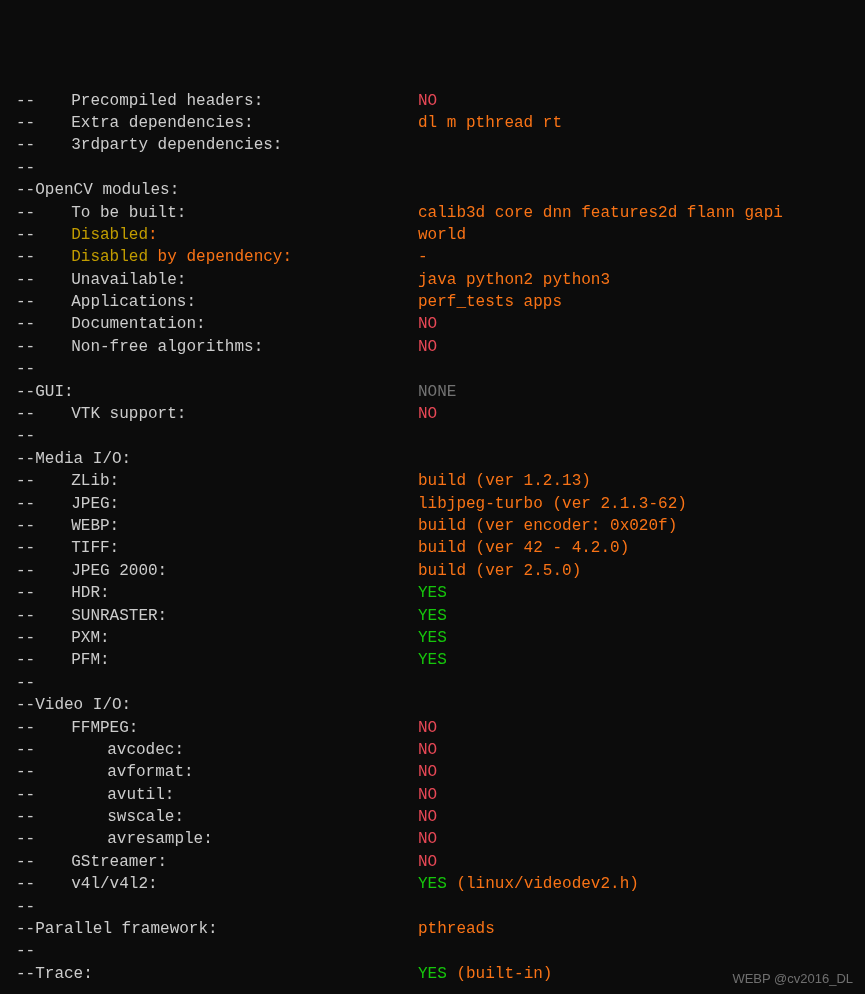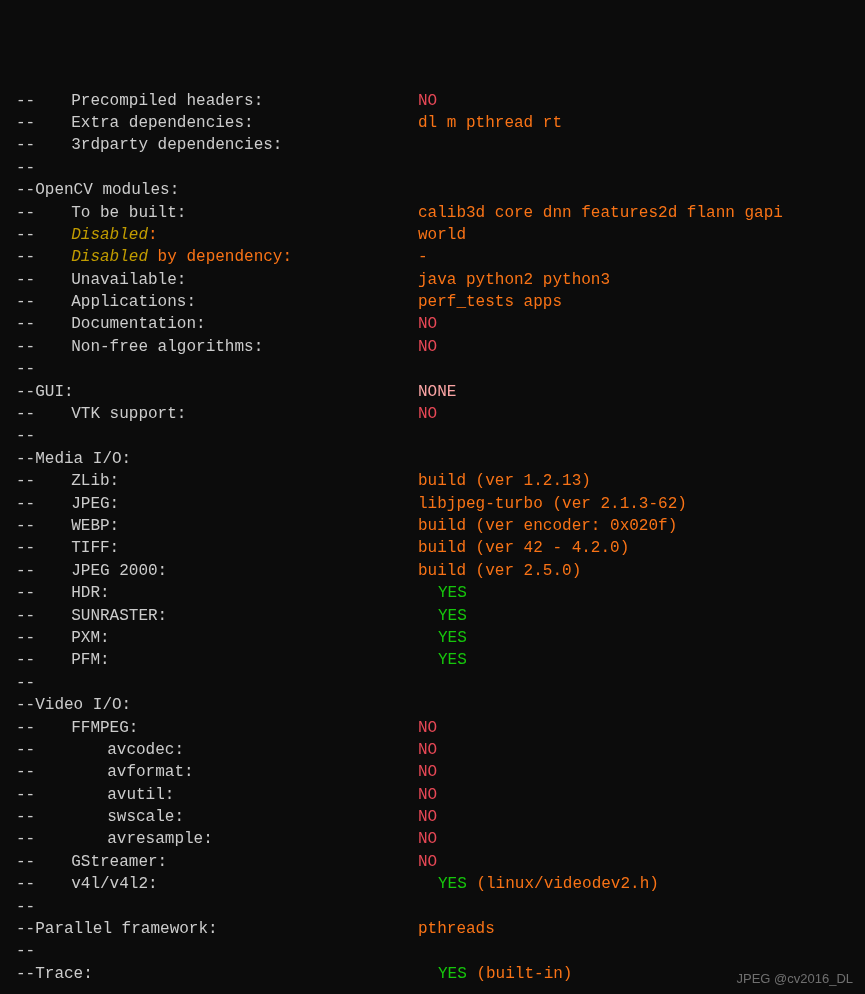--- a/index.html
+++ b/index.html
@@ -32,35 +32,35 @@
     left: 418px;
     white-space: pre;
   }
   .row {
     position: relative;
     height: 22.4px;
     padding-left: 16px;
   }
   .c-white { color: #f97316; }
   .c-red { color: #e74856; }
-  .c-green { color: #16c60c; margin-left: 20px; }
-  .c-yellow { color: #c19c00; font-style: italic; }
-  .c-magenta { color: #fca5a5; }
+  .c-green { color: #16c60c; }
+  .c-yellow { color: #c19c00; }
+  .c-magenta { color: #737373; }
   .watermark {
     position: absolute;
     right: 12px;
     bottom: 6px;
     color: #888888;
     font-size: 13px;
     font-family: sans-serif;
     opacity: 0.8;
   }
 </style>
 </head>
 <body>
 
 
 
 <div id="terminal"><div class="row"><span class="dash">--</span><span class="label indent1" style="margin-left: 18px;">Precompiled headers:</span><span class="value-col c-red">NO</span></div><div class="row"><span class="dash">--</span><span class="label indent1" style="margin-left: 18px;">Extra dependencies:</span><span class="value-col c-white">dl m pthread rt</span></div><div class="row"><span class="dash">--</span><span class="label indent1" style="margin-left: 18px;">3rdparty dependencies:</span><span class="value-col c-white"></span></div><div class="row"><span class="dash">--</span><span class="label indent0" style="margin-left: 0px;"></span><span class="value-col c-white"></span></div><div class="row"><span class="dash">--</span><span class="label indent0" style="margin-left: 0px;">OpenCV modules:</span><span class="value-col c-white"></span></div><div class="row"><span class="dash">--</span><span class="label indent1" style="margin-left: 18px;">To be built:</span><span class="value-col c-white">calib3d core dnn features2d flann gapi</span></div><div class="row"><span class="dash">--</span><span class="label indent1" style="margin-left: 18px;"><span class="c-yellow">Disabled</span><span class="c-white">:</span></span><span class="value-col c-white">world</span></div><div class="row"><span class="dash">--</span><span class="label indent1" style="margin-left: 18px;"><span class="c-yellow">Disabled</span><span class="c-white"> by dependency:</span></span><span class="value-col c-white">-</span></div><div class="row"><span class="dash">--</span><span class="label indent1" style="margin-left: 18px;">Unavailable:</span><span class="value-col c-white">java python2 python3</span></div><div class="row"><span class="dash">--</span><span class="label indent1" style="margin-left: 18px;">Applications:</span><span class="value-col c-white">perf_tests apps</span></div><div class="row"><span class="dash">--</span><span class="label indent1" style="margin-left: 18px;">Documentation:</span><span class="value-col c-red">NO</span></div><div class="row"><span class="dash">--</span><span class="label indent1" style="margin-left: 18px;">Non-free algorithms:</span><span class="value-col c-red">NO</span></div><div class="row"><span class="dash">--</span><span class="label indent0" style="margin-left: 0px;"></span><span class="value-col c-white"></span></div><div class="row"><span class="dash">--</span><span class="label indent0" style="margin-left: 0px;">GUI:</span><span class="value-col c-magenta">NONE</span></div><div class="row"><span class="dash">--</span><span class="label indent1" style="margin-left: 18px;">VTK support:</span><span class="value-col c-red">NO</span></div><div class="row"><span class="dash">--</span><span class="label indent0" style="margin-left: 0px;"></span><span class="value-col c-white"></span></div><div class="row"><span class="dash">--</span><span class="label indent0" style="margin-left: 0px;">Media I/O:</span><span class="value-col c-white"></span></div><div class="row"><span class="dash">--</span><span class="label indent1" style="margin-left: 18px;">ZLib:</span><span class="value-col c-white">build (ver 1.2.13)</span></div><div class="row"><span class="dash">--</span><span class="label indent1" style="margin-left: 18px;">JPEG:</span><span class="value-col c-white">libjpeg-turbo (ver 2.1.3-62)</span></div><div class="row"><span class="dash">--</span><span class="label indent1" style="margin-left: 18px;">WEBP:</span><span class="value-col c-white">build (ver encoder: 0x020f)</span></div><div class="row"><span class="dash">--</span><span class="label indent1" style="margin-left: 18px;">TIFF:</span><span class="value-col c-white">build (ver 42 - 4.2.0)</span></div><div class="row"><span class="dash">--</span><span class="label indent1" style="margin-left: 18px;">JPEG 2000:</span><span class="value-col c-white">build (ver 2.5.0)</span></div><div class="row"><span class="dash">--</span><span class="label indent1" style="margin-left: 18px;">HDR:</span><span class="value-col c-green">YES</span></div><div class="row"><span class="dash">--</span><span class="label indent1" style="margin-left: 18px;">SUNRASTER:</span><span class="value-col c-green">YES</span></div><div class="row"><span class="dash">--</span><span class="label indent1" style="margin-left: 18px;">PXM:</span><span class="value-col c-green">YES</span></div><div class="row"><span class="dash">--</span><span class="label indent1" style="margin-left: 18px;">PFM:</span><span class="value-col c-green">YES</span></div><div class="row"><span class="dash">--</span><span class="label indent0" style="margin-left: 0px;"></span><span class="value-col c-white"></span></div><div class="row"><span class="dash">--</span><span class="label indent0" style="margin-left: 0px;">Video I/O:</span><span class="value-col c-white"></span></div><div class="row"><span class="dash">--</span><span class="label indent1" style="margin-left: 18px;">FFMPEG:</span><span class="value-col c-red">NO</span></div><div class="row"><span class="dash">--</span><span class="label indent2" style="margin-left: 36px;">avcodec:</span><span class="value-col c-red">NO</span></div><div class="row"><span class="dash">--</span><span class="label indent2" style="margin-left: 36px;">avformat:</span><span class="value-col c-red">NO</span></div><div class="row"><span class="dash">--</span><span class="label indent2" style="margin-left: 36px;">avutil:</span><span class="value-col c-red">NO</span></div><div class="row"><span class="dash">--</span><span class="label indent2" style="margin-left: 36px;">swscale:</span><span class="value-col c-red">NO</span></div><div class="row"><span class="dash">--</span><span class="label indent2" style="margin-left: 36px;">avresample:</span><span class="value-col c-red">NO</span></div><div class="row"><span class="dash">--</span><span class="label indent1" style="margin-left: 18px;">GStreamer:</span><span class="value-col c-red">NO</span></div><div class="row"><span class="dash">--</span><span class="label indent1" style="margin-left: 18px;">v4l/v4l2:</span><span class="value-col"><span class="c-green">YES</span><span class="c-white"> (linux/videodev2.h)</span></span></div><div class="row"><span class="dash">--</span><span class="label indent0" style="margin-left: 0px;"></span><span class="value-col c-white"></span></div><div class="row"><span class="dash">--</span><span class="label indent0" style="margin-left: 0px;">Parallel framework:</span><span class="value-col c-white">pthreads</span></div><div class="row"><span class="dash">--</span><span class="label indent0" style="margin-left: 0px;"></span><span class="value-col c-white"></span></div><div class="row"><span class="dash">--</span><span class="label indent0" style="margin-left: 0px;">Trace:</span><span class="value-col"><span class="c-green">YES</span><span class="c-white"> (built-in)</span></span></div><div class="row"><span class="dash">--</span><span class="label indent0" style="margin-left: 0px;"></span><span class="value-col c-white"></span></div></div>
-<div class="watermark">JPEG @cv2016_DL</div>
+<div class="watermark">WEBP @cv2016_DL</div>
 
 
 
 
 </body></html>

